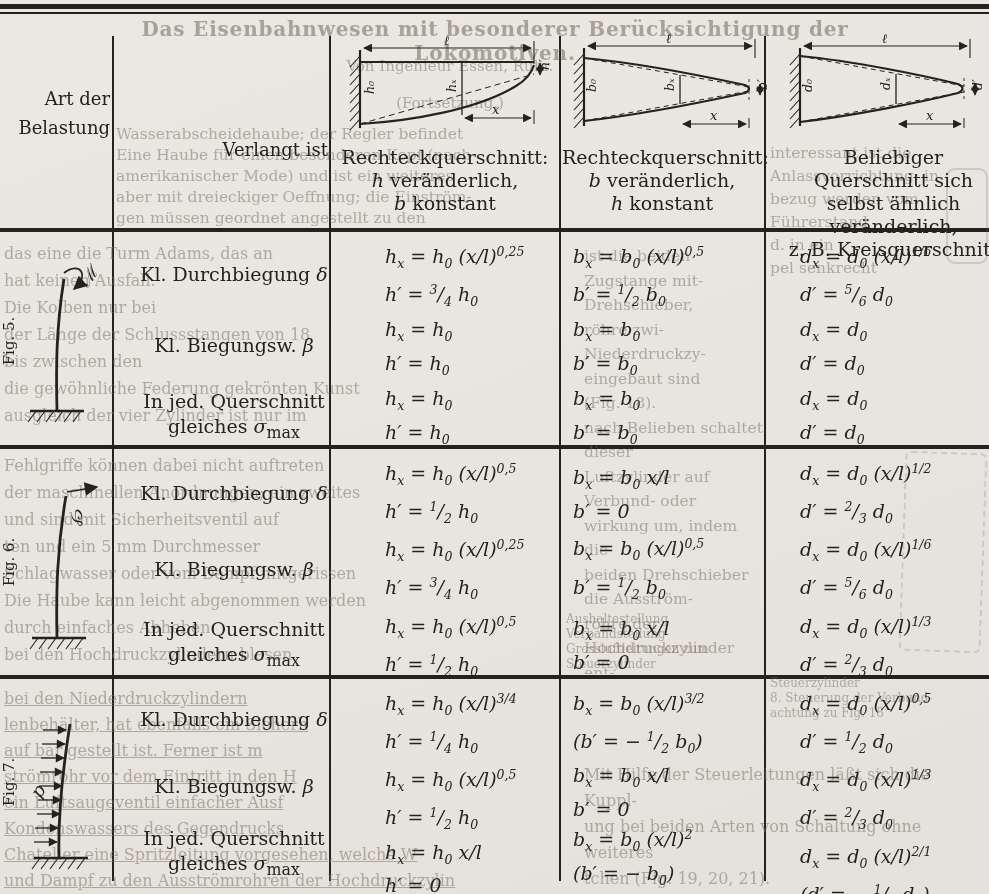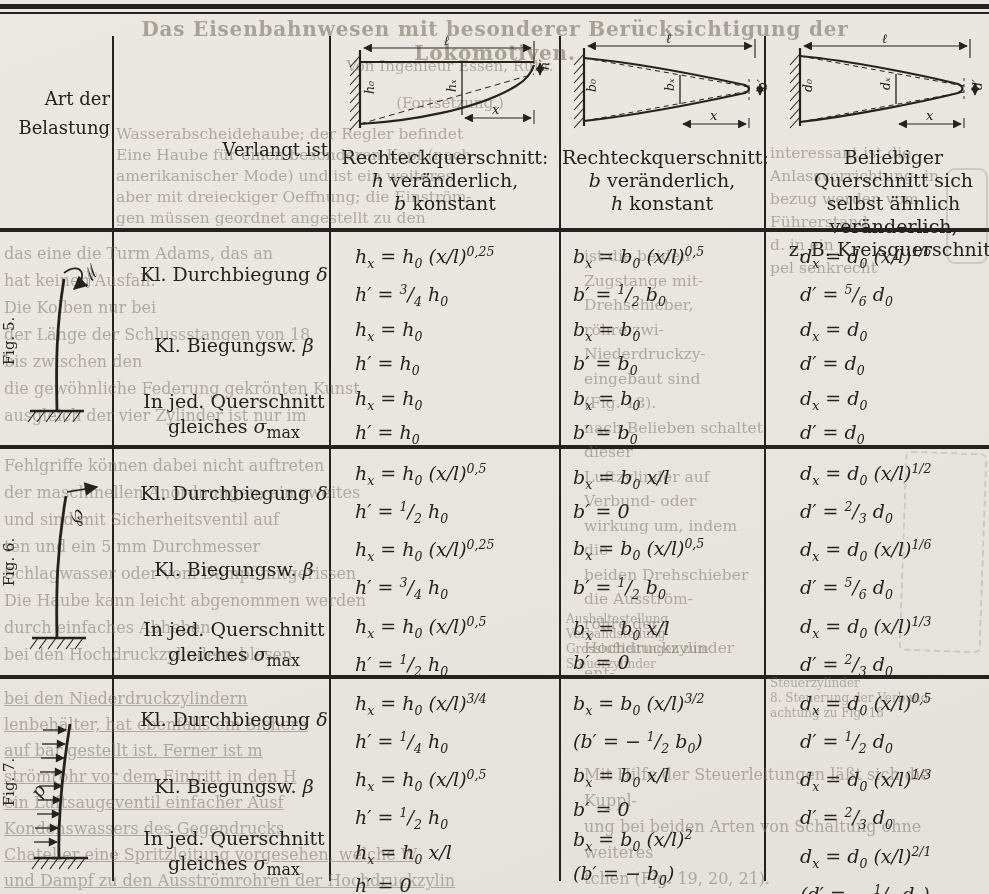--- a/index.html
+++ b/index.html
@@ -39,21 +39,21 @@
        border-style:dashed;}
 
   
   .cell{position:absolute;display:flex;flex-direction:column;z-index:3;}
   .rows3{padding:8px 0 18px 0;}
   .row-item{flex:1;display:flex;align-items:center;}
   .lcell .row-item{justify-content:center;text-align:center;font-size:19px;line-height:25px;padding-left:26px;}
   .fcell .row-item{justify-content:flex-start;text-align:left;}
   .f{font-style:italic;font-size:19px;line-height:26px;}
   .f sup,.f sub{font-size:12.5px;font-style:italic;}
-  .pl48 .row-item{padding-left:24px;} .pl26 .row-item{padding-left:12px;} .pl34 .row-item{padding-left:34px;}
+  .pl48 .row-item{padding-left:54px;} .pl26 .row-item{padding-left:12px;} .pl34 .row-item{padding-left:34px;}
 
   .hdr{position:absolute;z-index:3;text-align:right;font-size:18px;line-height:24px;white-space:pre-line;}
   .hdr-art{left:4px;top:84px;width:106px;line-height:29px;}
   .hdr-verlangt{left:114px;top:138px;width:214px;}
   .cap{position:absolute;z-index:3;text-align:center;font-size:19px;line-height:23px;}
   .cap-h{left:333px;top:146px;width:224px;}
   .cap-b{left:562px;top:146px;width:200px;}
   .cap-d{left:768px;top:146px;width:219px;margin-left:16px;}
 
   svg{position:absolute;z-index:3;overflow:visible;}

